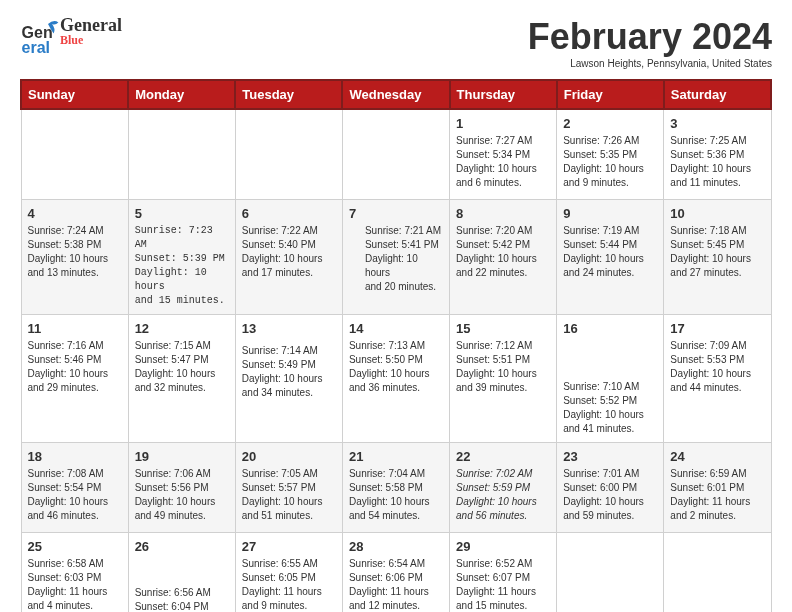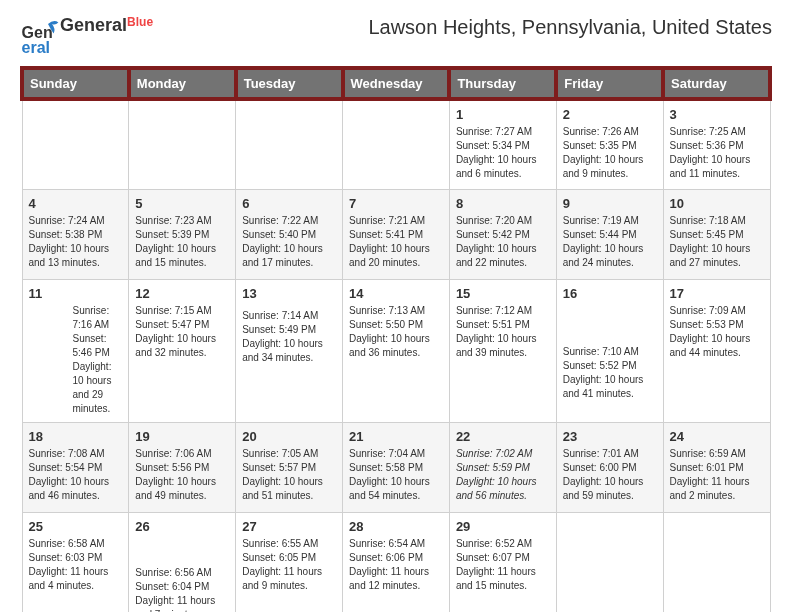--- a/index.html
+++ b/index.html
@@ -18,35 +18,35 @@
     }
     .title-block {
       text-align: right;
     }
     .main-title {
       font-size: 36px;
       font-weight: bold;
       color: #333;
     }
     .subtitle {
-      font-size: 20px;
+      font-size: 10px;
       color: #333;
     }
     table {
       width: 100%;
       border-collapse: collapse;
       table-layout: fixed;
     }
     thead tr th {
-      background-color: #737373;
+      background-color: #b91c1c;
       color: #fff;
       font-size: 13px;
       font-weight: bold;
       padding: 6px 6px;
-      border: 4px solid #7f1d1d;
+      border: 2px solid #7f1d1d;
       text-align: left;
     }
     tbody tr td {
       border: 1px solid #d0d0d0;
       vertical-align: top;
       padding: 6px 6px;
       font-size: 11px;
       color: #333;
       height: 90px;
     }
@@ -75,22 +75,23 @@
       display: flex;
       align-items: flex-start;
       gap: 0;
     }
     .logo-icon {
       width: 40px;
       height: 40px;
     }
     .logo-words {
       display: flex;
-      flex-direction: row;
+      flex-direction: column;
       line-height: 1;
+      font-family: Liberation Serif, serif;
     }
     .logo-general {
       font-size: 18px;
       font-weight: bold;
       color: #333;
     }
     .logo-blue-word {
       font-size: 12px;
       font-weight: bold;
       color: #ef4444;
@@ -105,20 +106,21 @@
       <text x="2" y="28" font-size="20" font-weight="bold" fill="#333">Gen</text>
       <text x="2" y="46" font-size="20" font-weight="bold" fill="#2a7cc7">eral</text>
       <path d="M35 10 Q42 4 48 8 Q44 12 40 10 Q45 16 42 22 Q38 16 35 10Z" fill="#2a7cc7"></path>
     </svg>
     <div class="logo-words">
       <span class="logo-general">General</span>
       <span class="logo-blue-word">Blue</span>
     </div>
   </div>
   <div class="title-block">
+    <div class="main-title">February 2024</div>
     <div class="subtitle">Lawson Heights, Pennsylvania, United States</div>
   </div>
 </div>
 
 <table>
   <thead>
     <tr>
     <th>Sunday</th>
         <th>Monday</th>
         <th>Tuesday</th>
@@ -159,35 +161,35 @@
       <tr>
         <td>
           <span class="day-number">4</span>
           <div class="day-info" style="white-space: pre-line;">Sunrise: 7:24 AM
 Sunset: 5:38 PM
 Daylight: 10 hours
 and 13 minutes.</div>
         </td>
         <td>
           <span class="day-number">5</span>
-          <div class="day-info" style="white-space: pre-line;">Sunrise: 7:23 AM
+          <div class="day-info" style="white-space: pre-line; font-family: Liberation Mono, monospace;">Sunrise: 7:23 AM
 Sunset: 5:39 PM
 Daylight: 10 hours
 and 15 minutes.</div>
         </td>
         <td>
           <span class="day-number">6</span>
           <div class="day-info" style="white-space: pre-line;">Sunrise: 7:22 AM
 Sunset: 5:40 PM
 Daylight: 10 hours
 and 17 minutes.</div>
         </td>
         <td>
           <span class="day-number">7</span>
-          <div class="day-info" style="white-space: pre-line;">Sunrise: 7:21 AM
+          <div class="day-info" style="white-space: pre-line; margin-left: 16px;">Sunrise: 7:21 AM
 Sunset: 5:41 PM
 Daylight: 10 hours
 and 20 minutes.</div>
         </td>
         <td>
           <span class="day-number">8</span>
           <div class="day-info" style="white-space: pre-line;">Sunrise: 7:20 AM
 Sunset: 5:42 PM
 Daylight: 10 hours
 and 22 minutes.</div>
@@ -203,21 +205,21 @@
           <span class="day-number">10</span>
           <div class="day-info" style="white-space: pre-line;">Sunrise: 7:18 AM
 Sunset: 5:45 PM
 Daylight: 10 hours
 and 27 minutes.</div>
         </td>
       </tr>
       <tr>
         <td>
           <span class="day-number">11</span>
-          <div class="day-info" style="white-space: pre-line; margin-left: 44px;">Sunrise: 7:16 AM
+          <div class="day-info" style="white-space: pre-line;">Sunrise: 7:16 AM
 Sunset: 5:46 PM
 Daylight: 10 hours
 and 29 minutes.</div>
         </td>
         <td>
           <span class="day-number">12</span>
           <div class="day-info" style="white-space: pre-line;">Sunrise: 7:15 AM
 Sunset: 5:47 PM
 Daylight: 10 hours
 and 32 minutes.</div>

